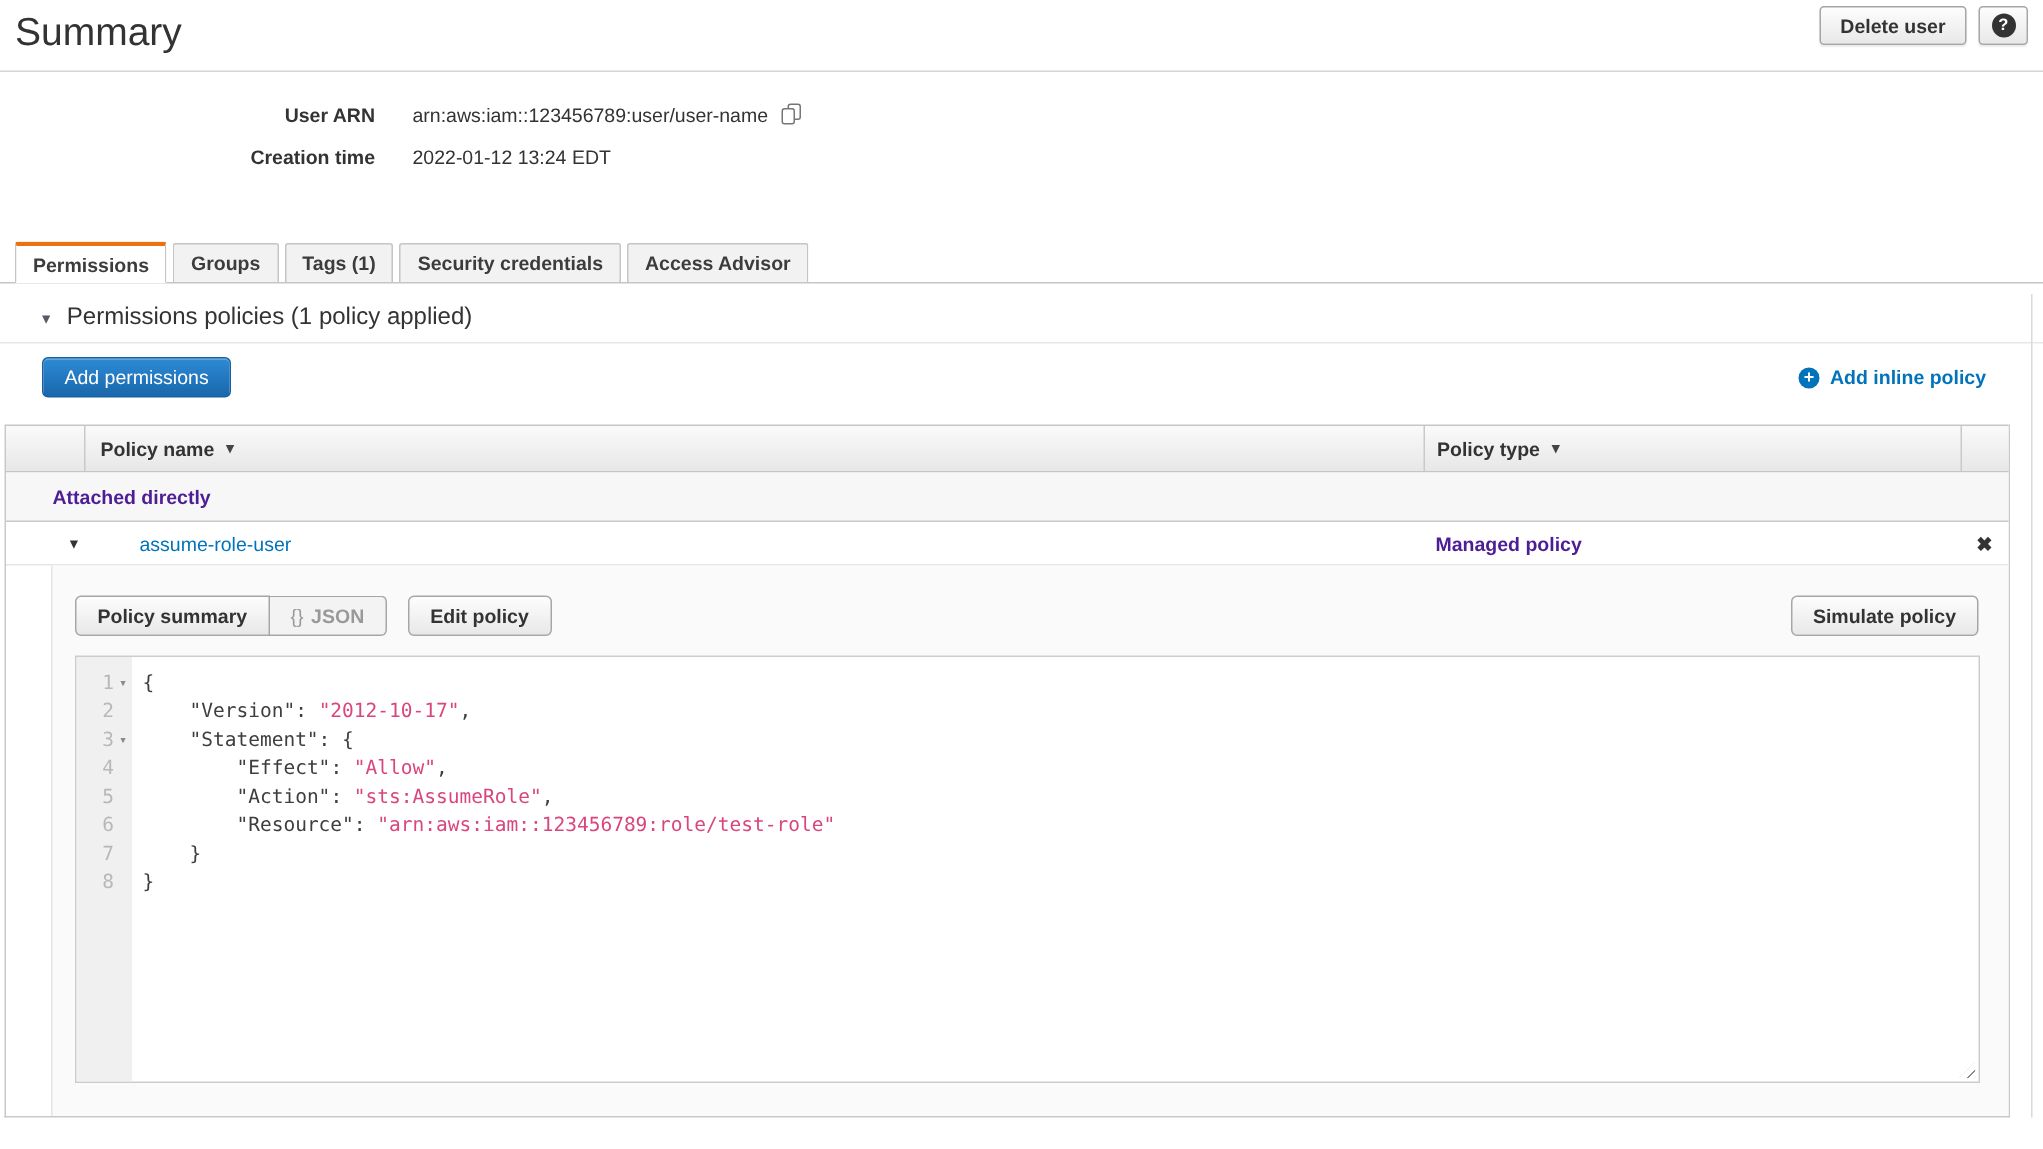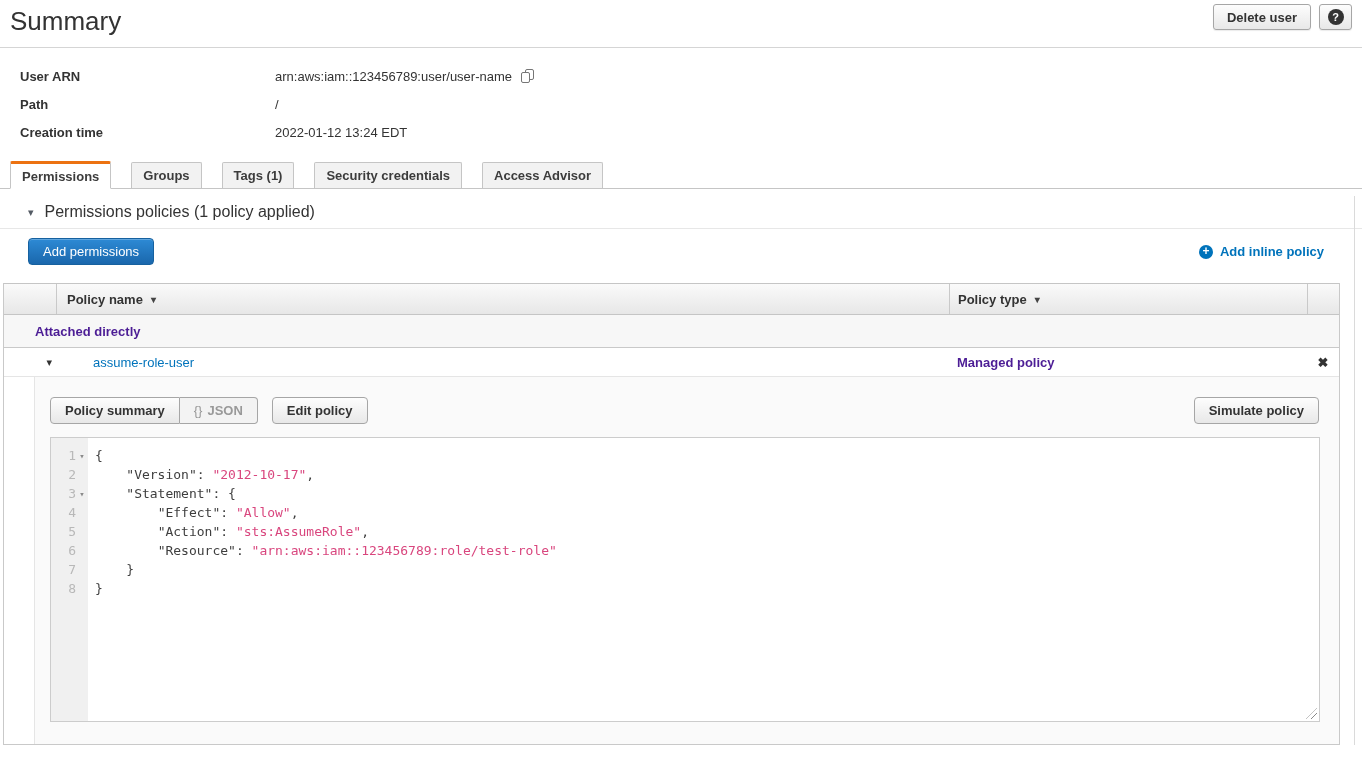--- a/index.html
+++ b/index.html
@@ -14,30 +14,30 @@
          color:#333; background:linear-gradient(#fdfdfd,#e8e8e8); border:1px solid #a6a6a6; border-radius:3px;
          box-shadow:0 1px 1px rgba(0,0,0,.08); display:flex; align-items:center; cursor:pointer; }
   .help-btn { width:33px; justify-content:center; padding:0; }
   .help-glyph { width:16px; height:16px; border-radius:50%; background:#333; color:#fff; font-size:11px;
                 line-height:16px; text-align:center; font-weight:bold; display:inline-block; }
   .top-divider { position:absolute; top:47px; left:0; width:1362px; height:1px; background:#d5d5d5; }
 
   
   .details { position:absolute; top:62px; left:0; }
   .detail-row { display:flex; height:28px; align-items:center; }
-  .detail-label { width:250px; text-align:left; font-weight:bold; color:#333;padding-left:20px; }
+  .detail-label { width:250px; text-align:right; font-weight:bold; color:#333; }
   .detail-value { margin-left:25px; display:flex; align-items:center; color:#333; }
   .copy-icon { position:relative; width:14px; height:15px; display:inline-block; margin-left:9px; cursor:pointer; }
   .copy-icon i { position:absolute; display:block; background:#fff; border:1px solid #767676; border-radius:2px; }
   .copy-icon .back  { left:4px; top:0; width:9px; height:11px; }
   .copy-icon .front { left:0; top:3px; width:9px; height:11px; }
 
   
   .tabbar { position:absolute; top:161px; left:0; width:1362px; height:28px; border-bottom:1px solid #c5c5c5; }
-  .tabs { display:flex; gap:20px; margin-left:10px; height:27px; align-items:flex-end; }
+  .tabs { display:flex; gap:4px; margin-left:10px; height:27px; align-items:flex-end; }
   .tab { height:26px; padding:0 11px; display:flex; align-items:center; background:#f2f2f2;
          border:1px solid #c5c5c5; border-bottom:none; font-weight:bold; color:#3c3c3c; cursor:pointer;
          border-radius:2px 2px 0 0; position:relative; }
   .tab.active { height:28px; margin-bottom:-1px; background:#fff; border-top:3px solid #ec7211;
                 border-bottom:1px solid #fff; z-index:2; }
 
   
   .section-head { position:absolute; top:203px; left:28px; display:flex; align-items:center; gap:11px;
                   font-size:16px; color:#333; cursor:pointer; }
   .caret-sm { font-size:11px; color:#545b64; }
@@ -125,24 +125,20 @@
       <div class="detail-label">User ARN</div>
       <div class="detail-value">
         <span>arn:aws:iam::123456789:user/user-name</span>
         <span class="copy-icon">
             <i class="back"></i>
             <i class="front"></i>
           </span>
       </div>
     </div>
     <div class="detail-row">
-      <div class="detail-label">Path</div>
-      <div class="detail-value">/</div>
-    </div>
-    <div class="detail-row">
       <div class="detail-label">Creation time</div>
       <div class="detail-value">2022-01-12 13:24 EDT</div>
     </div>
   </div>
 
   <div class="tabbar">
     <div class="tabs">
       <div class="tab active">Permissions</div>
       <div class="tab">Groups</div>
       <div class="tab">Tags (1)</div>

